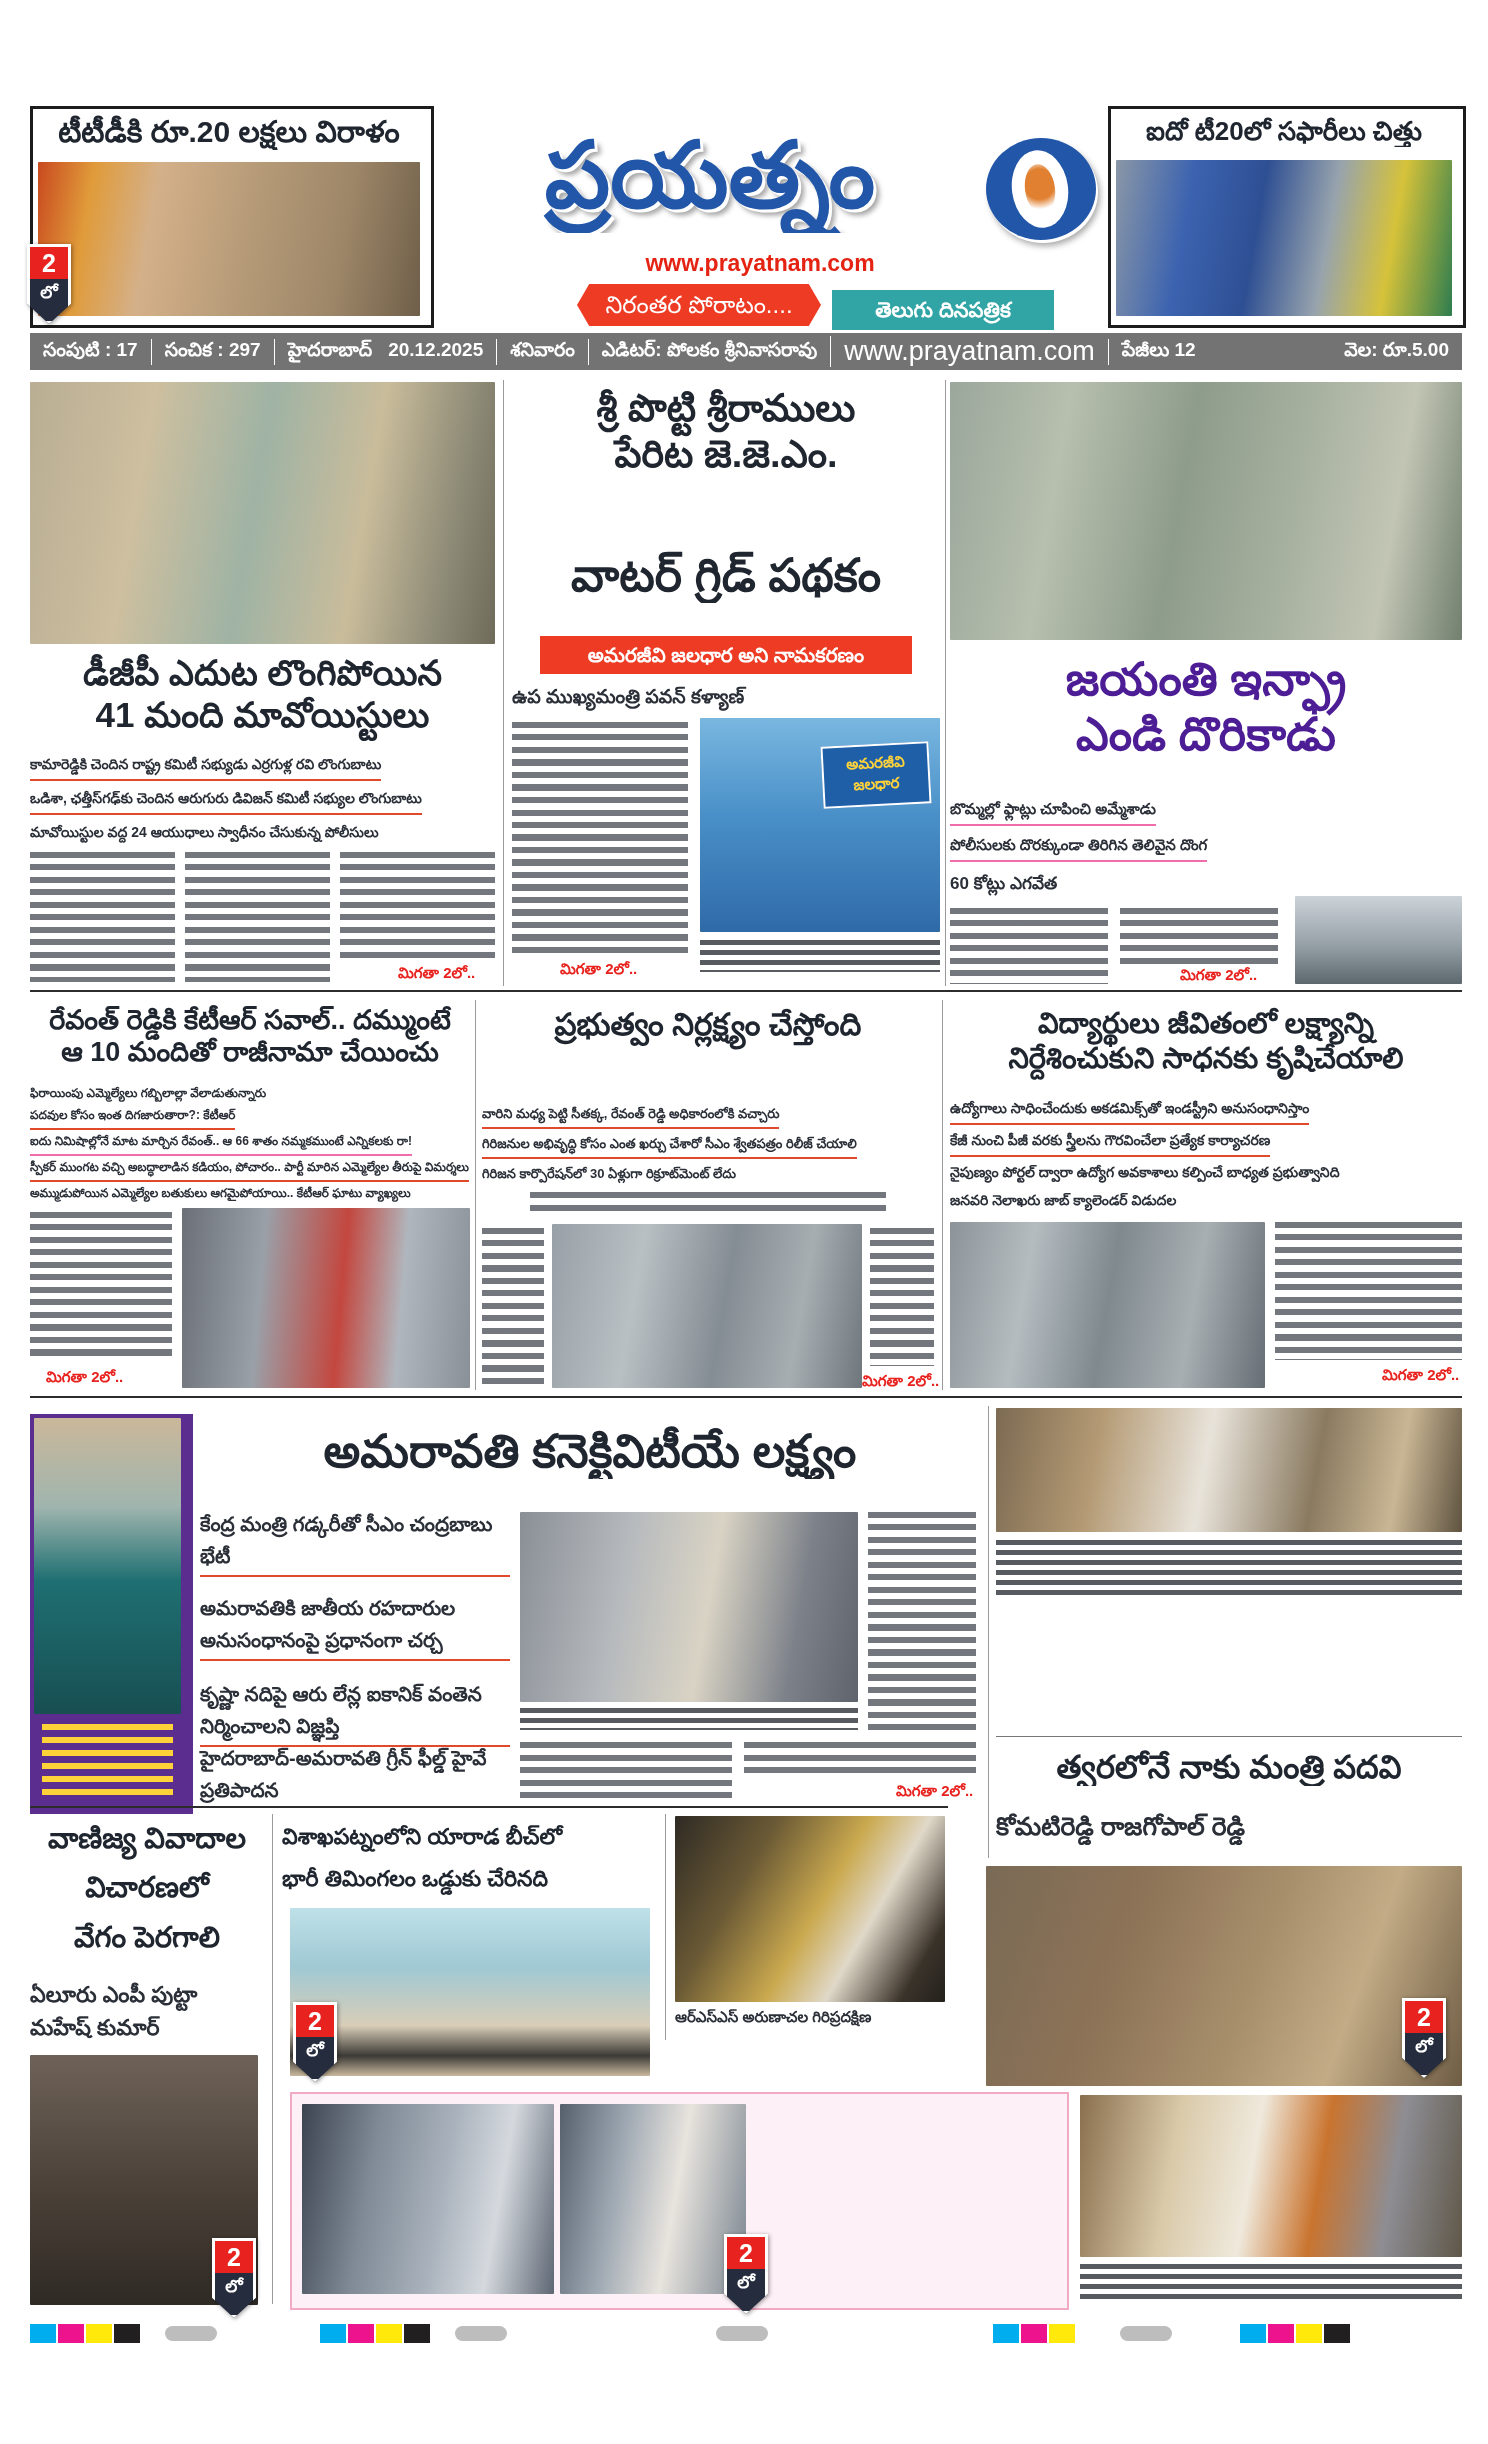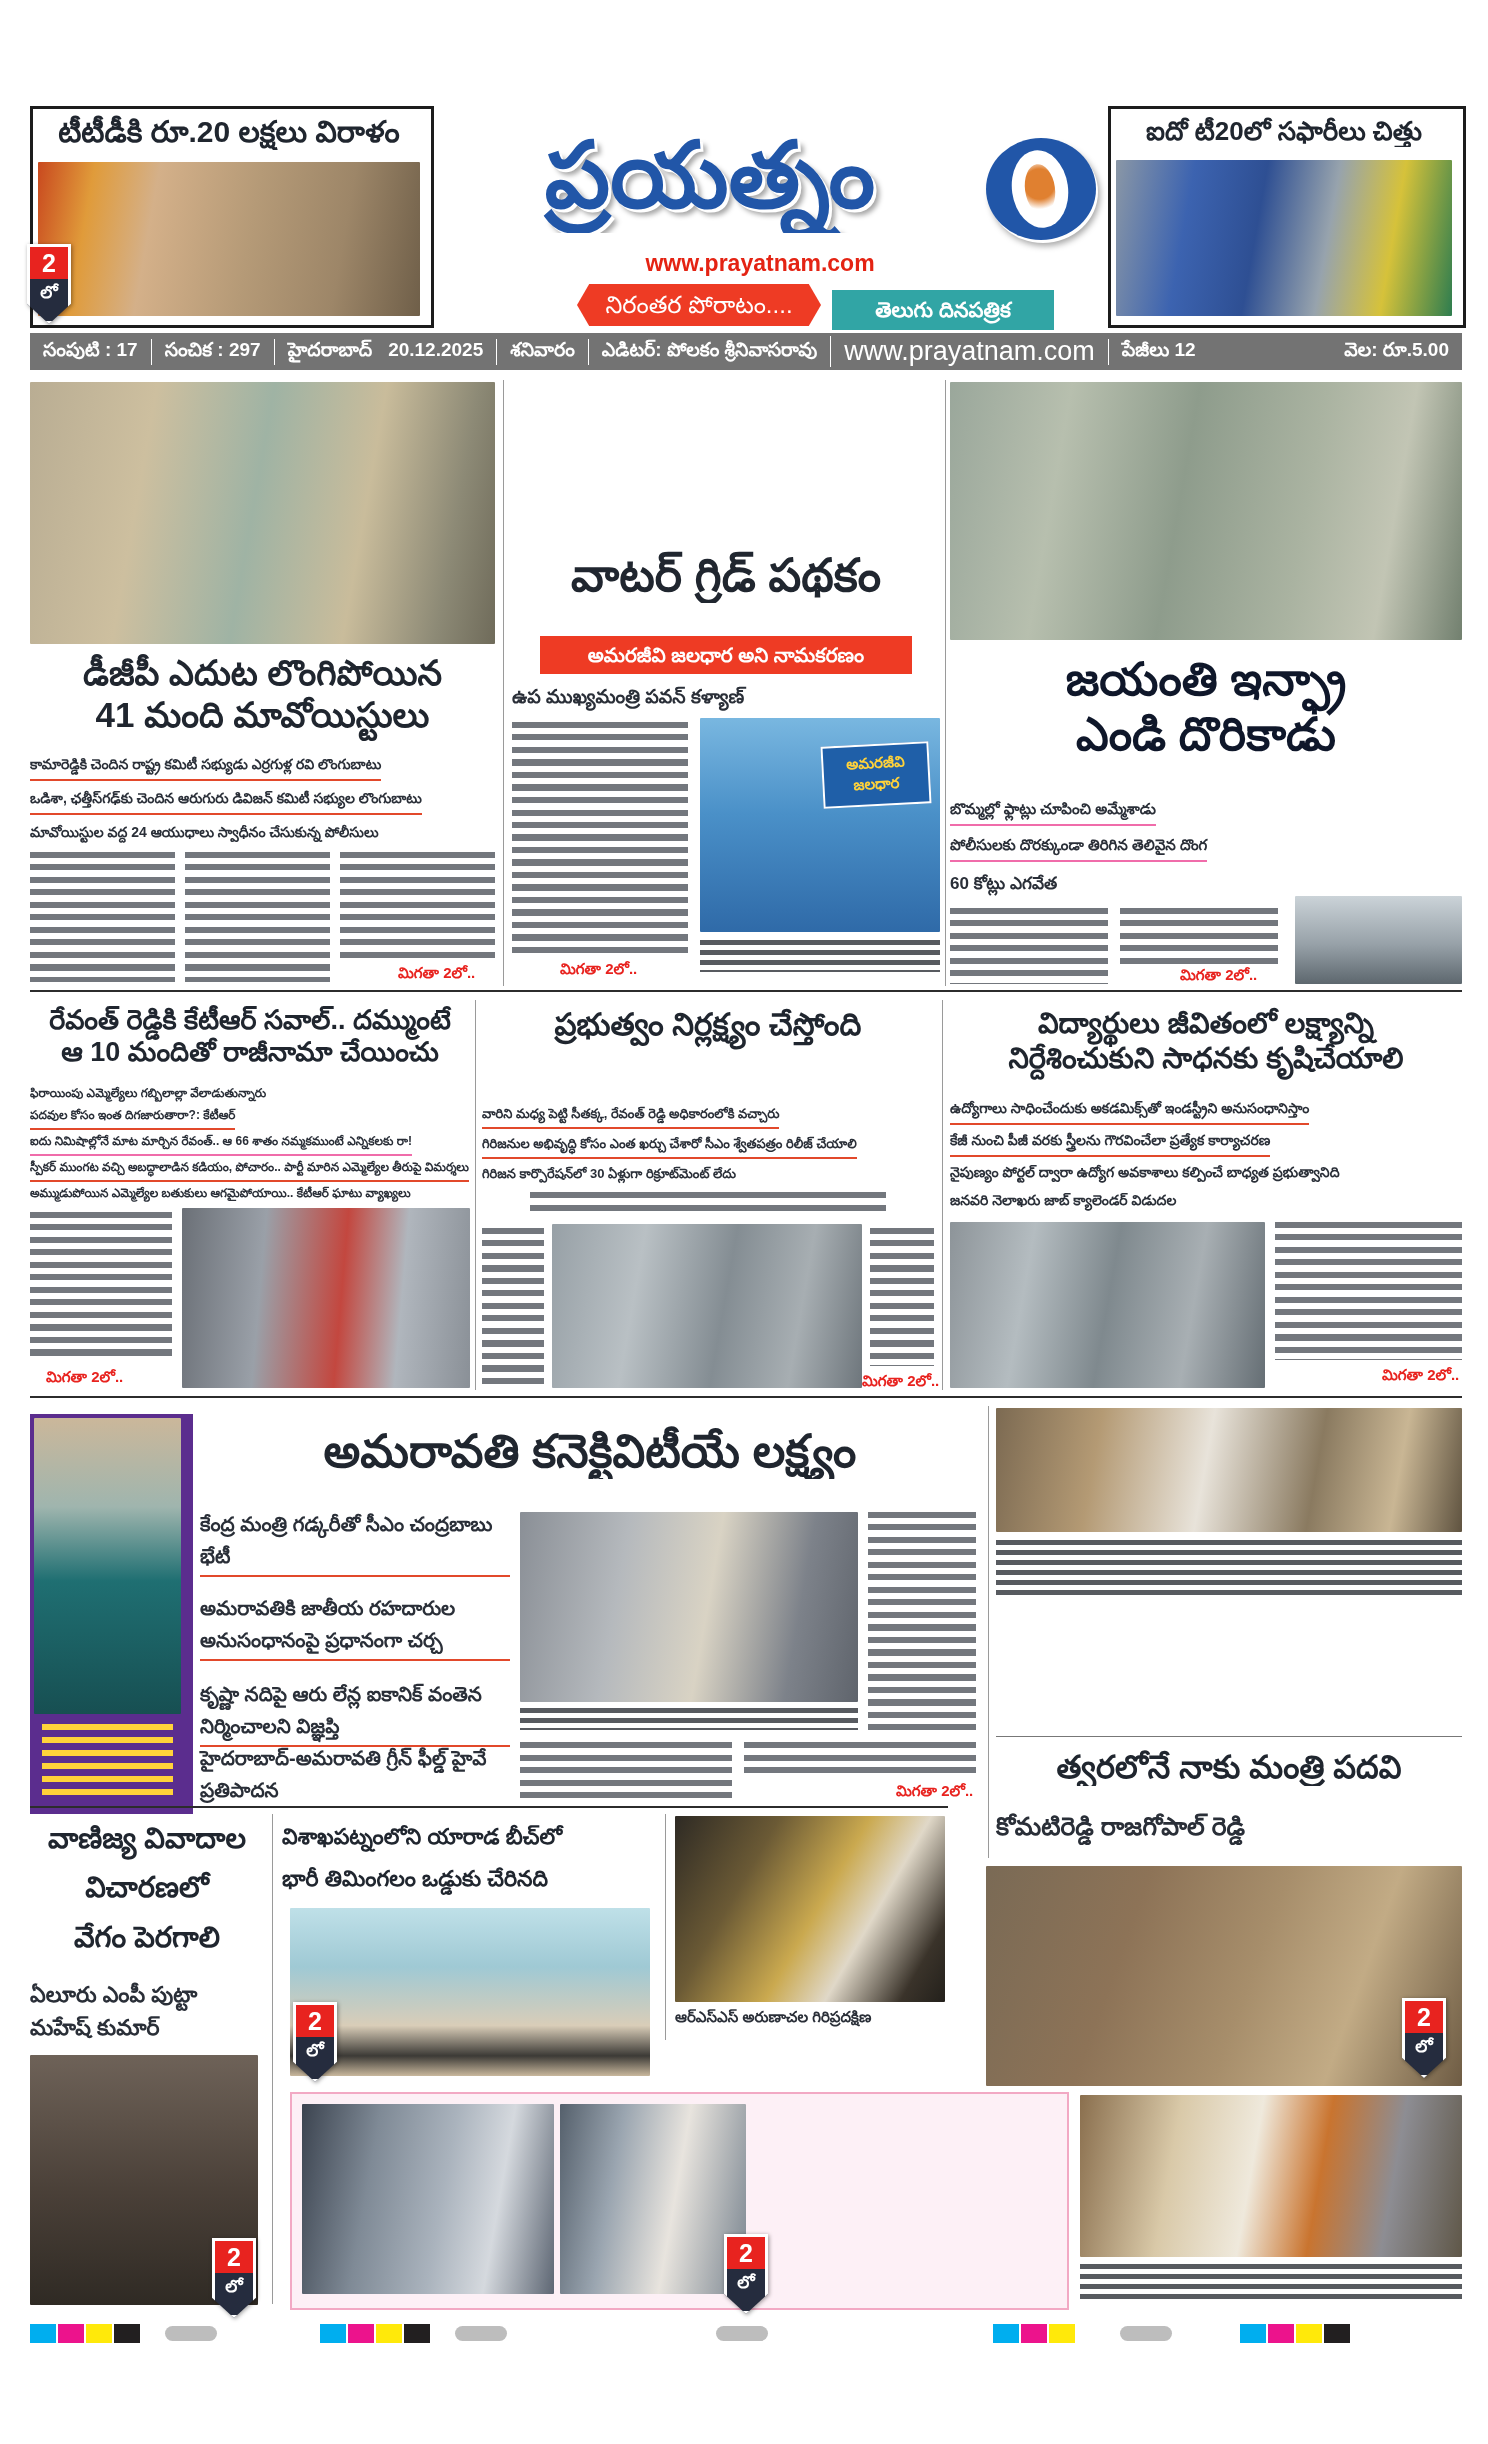--- a/index.html
+++ b/index.html
@@ -2,21 +2,21 @@
 <html><head>
 <meta charset="utf-8">
 <style>
   html,body{margin:0;padding:0;background:#e9e9e9}
   .page{position:relative;width:1488px;height:2444px;background:#fff;margin:0 auto;
         font-family:"Liberation Sans",sans-serif;overflow:hidden}
   .abs{position:absolute}
   .ph{position:absolute;background-size:cover;border-radius:1px}
   .box{position:absolute;border:3px solid #1c1c1c;background:#fff}
   .hl{position:absolute;font-weight:bold;color:#20262f;text-align:center;line-height:1.2}
-  .pinkhl{color:#0f172a}
+  .pinkhl{color:#4c1d95}
   .sub{position:absolute;font-weight:bold;color:#2a2f38;text-align:left}
   .u{display:inline-block;padding-bottom:3px;border-bottom:2px solid #e2492b}
   .up{border-bottom-color:#f06caa}
   .sim{position:absolute;background:repeating-linear-gradient(180deg,#50555d 0px,#50555d 6px,
        rgba(0,0,0,0) 6px,rgba(0,0,0,0) 12.5px);opacity:.8}
   .simc{position:absolute;background:repeating-linear-gradient(180deg,#3a3e44 0px,#3a3e44 5px,
        rgba(0,0,0,0) 5px,rgba(0,0,0,0) 10px);opacity:.85}
   .simy{position:absolute;background:repeating-linear-gradient(180deg,#ffd23a 0px,#ffd23a 6px,
        rgba(0,0,0,0) 6px,rgba(0,0,0,0) 13px)}
   .more{position:absolute;color:#e8231f;font-weight:bold;font-size:15px}
@@ -97,20 +97,24 @@
   </div>
   <div class="sub" style="left:30px;top:790px;width:465px;font-size:14px">
     <span class="u">ఒడిశా, ఛత్తీస్‌గఢ్‌కు చెందిన ఆరుగురు డివిజన్ కమిటీ సభ్యుల లొంగుబాటు</span>
   </div>
   <div class="sub" style="left:30px;top:824px;width:465px;font-size:14px">మావోయిస్టుల వద్ద 24 ఆయుధాలు స్వాధీనం చేసుకున్న పోలీసులు</div>
   <div class="sim" style="left:30px;top:852px;width:145px;height:130px"></div>
   <div class="sim" style="left:185px;top:852px;width:145px;height:130px"></div>
   <div class="sim" style="left:340px;top:852px;width:155px;height:112px"></div>
   <div class="more" style="left:398px;top:964px">మిగతా 2లో..</div>
 
+  <div class="hl" style="left:512px;top:386px;width:428px;font-size:38px">
+    <div>శ్రీ పొట్టి శ్రీరాములు</div>
+    <div>పేరిట జె.జె.ఎం.</div>
+  </div>
   <div class="hl" style="left:512px;top:548px;width:428px;font-size:46px;white-space:nowrap;overflow:hidden">వాటర్ గ్రిడ్ పథకం</div>
   <div class="abs" style="left:540px;top:636px;width:372px;height:38px;line-height:38px;background:#ee3b24;color:#fff;
               font-weight:bold;font-size:20px;text-align:center">అమరజీవి జలధార అని నామకరణం</div>
   <div class="sub" style="left:512px;top:686px;width:428px;font-size:19px">ఉప ముఖ్యమంత్రి పవన్ కళ్యాణ్</div>
   <div class="sim" style="left:512px;top:722px;width:176px;height:232px"></div>
   <div class="more" style="left:560px;top:960px">మిగతా 2లో..</div>
   <div class="ph" style="left:700px;top:718px;width:240px;height:214px;background:linear-gradient(180deg,#79b7e0 0%,#4a90c8 45%,#2f6aa8 100%)">
     <div class="abs" style="right:10px;top:26px;width:96px;padding:8px 4px;background:#1f5fa8;border:2px solid #fff;color:#ffd23a;
                 font-weight:bold;font-size:15px;text-align:center;transform:rotate(-3deg)">అమరజీవి జలధార</div>
   </div>

